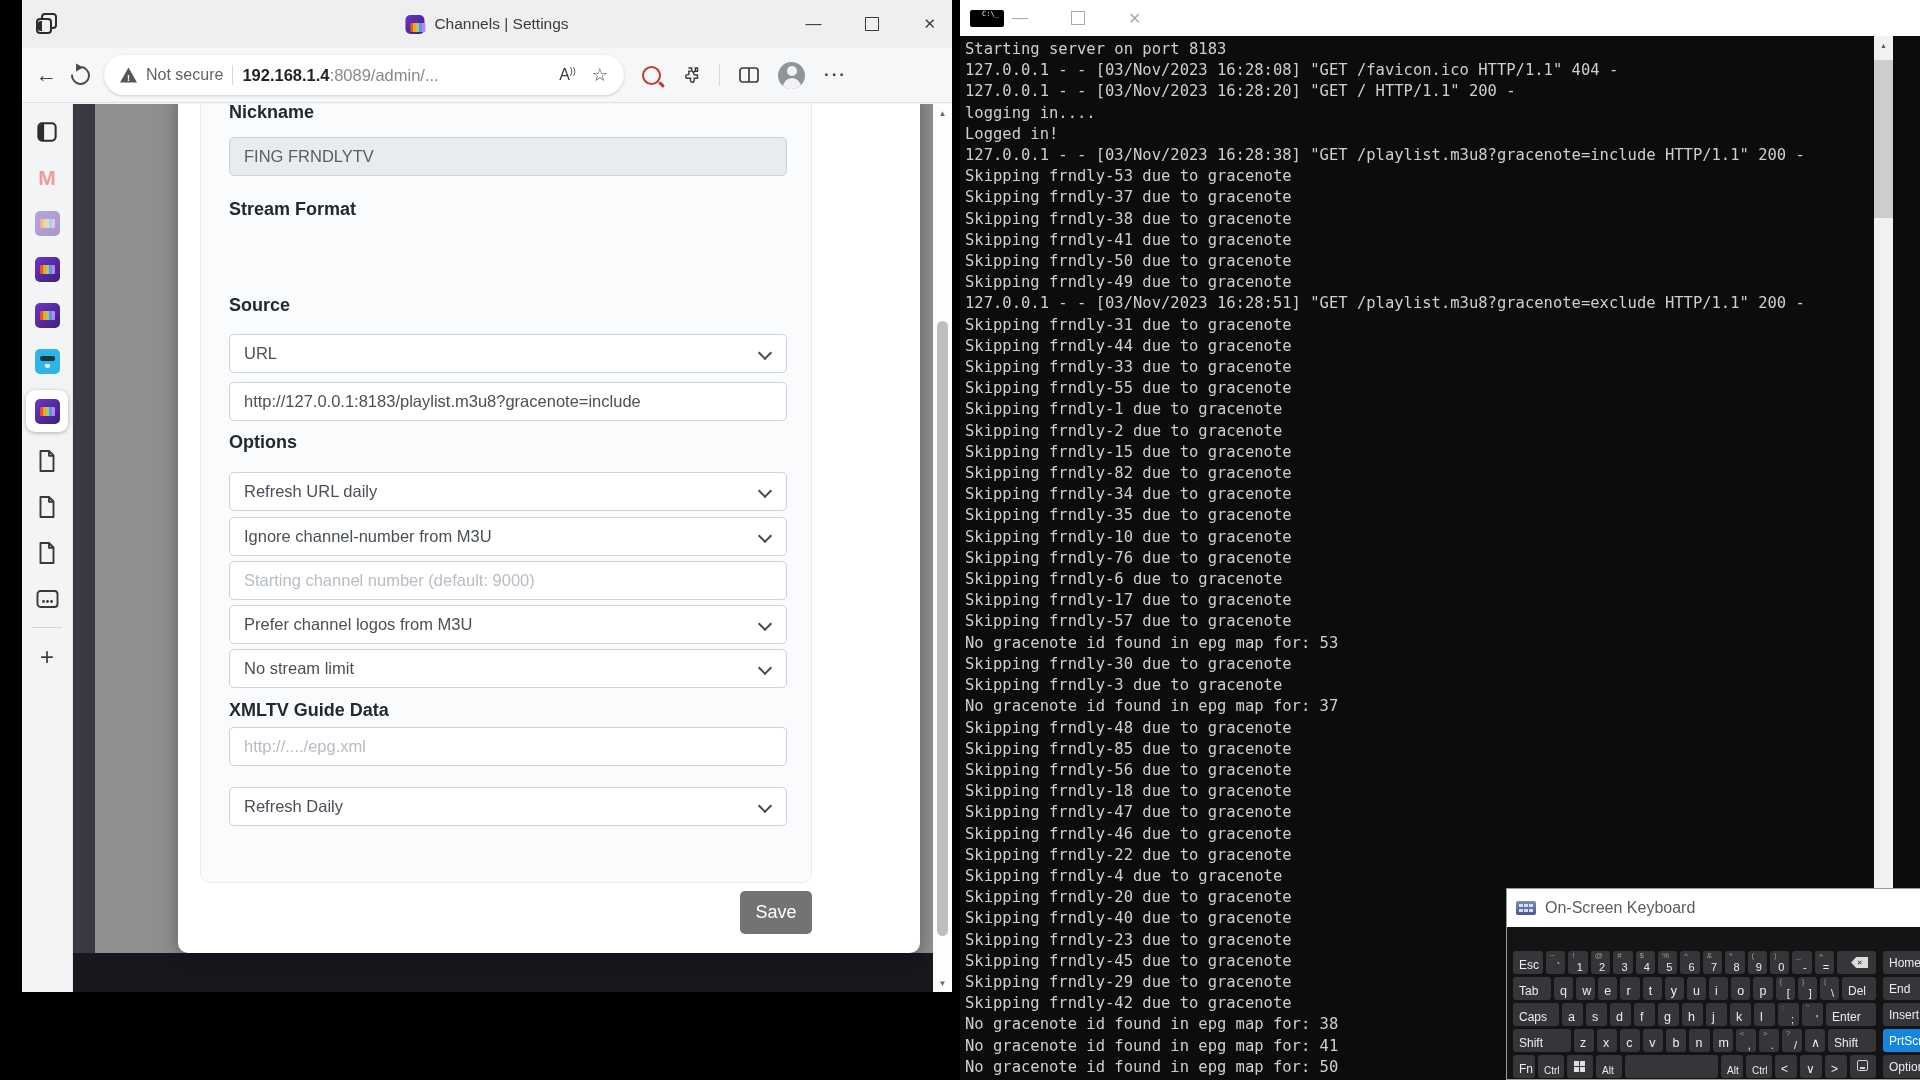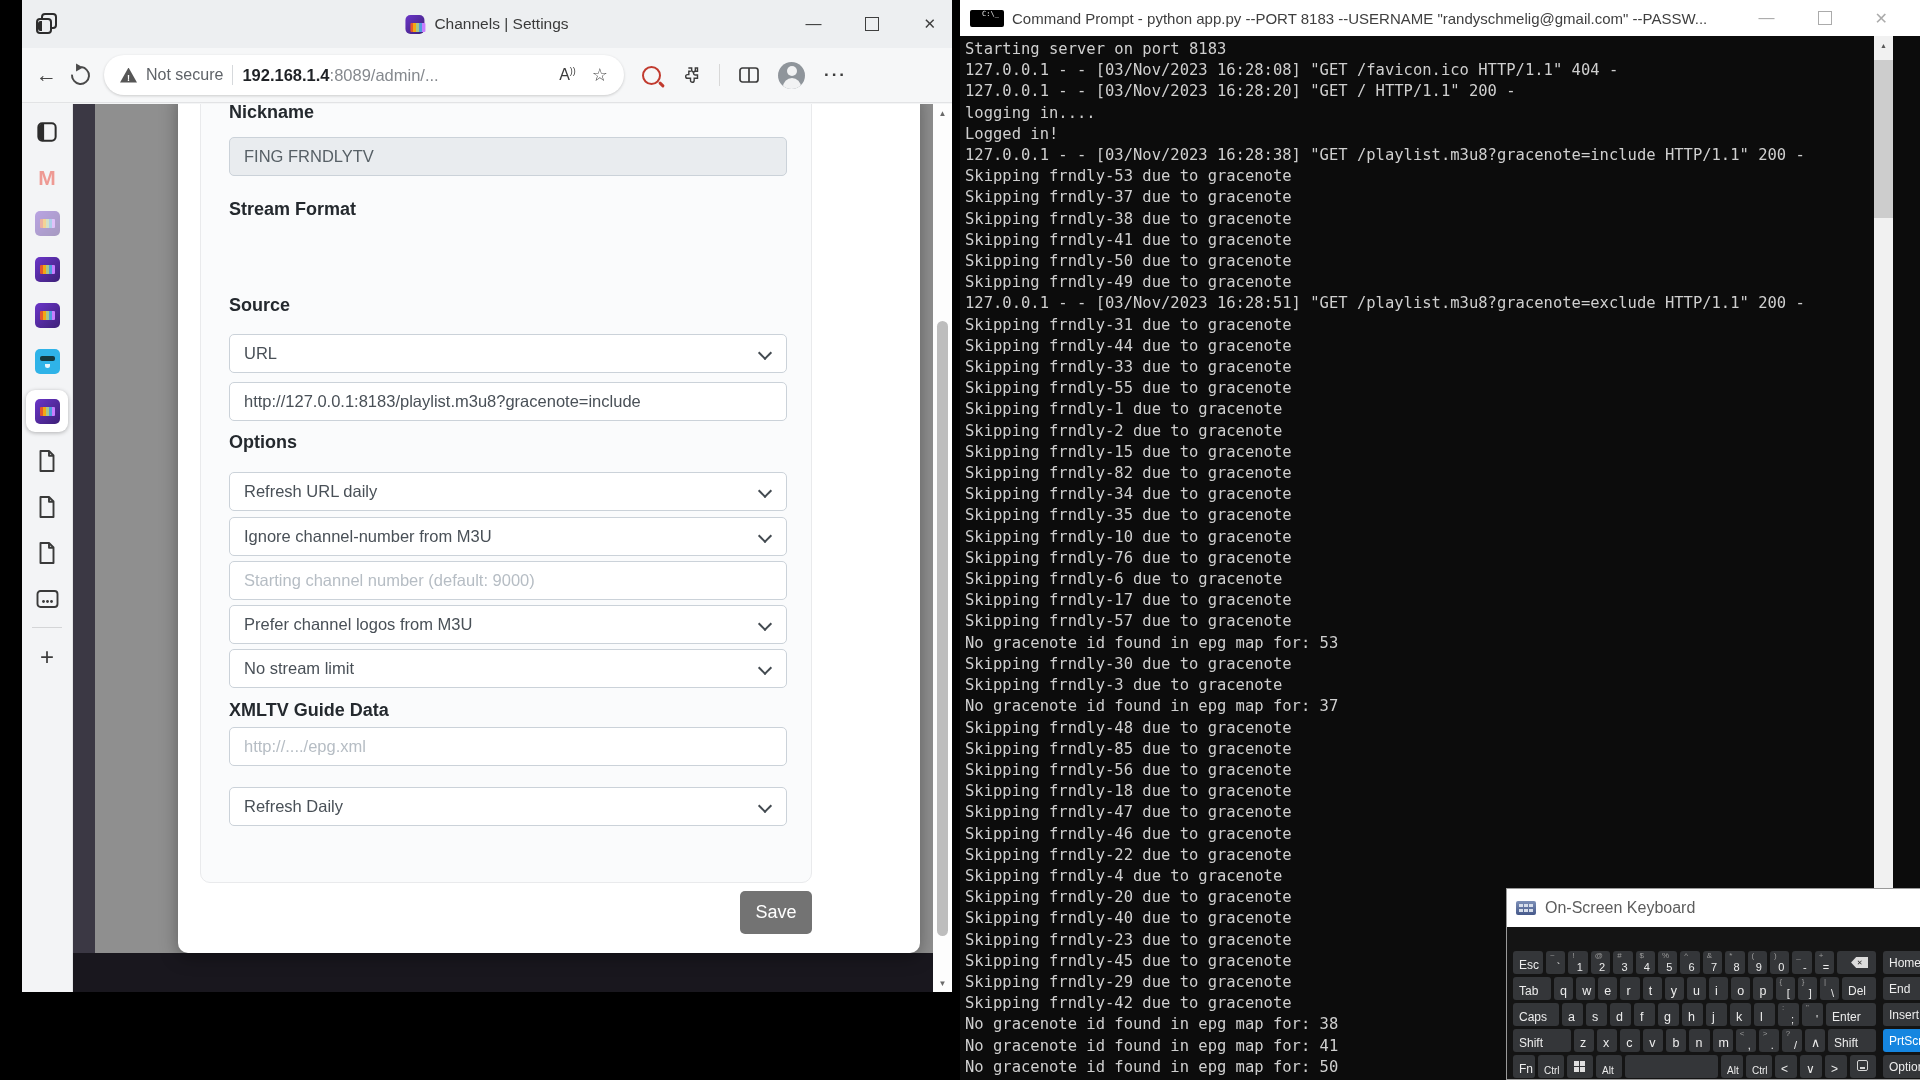--- a/index.html
+++ b/index.html
@@ -336,21 +336,20 @@
         <div class="pg-thumb"></div>
         <div class="pg-arrow" style="bottom:0;">▼</div>
       </div>
     </div>
   </div>
 </div>
 
 <div class="abs terminal">
   <div class="t-title">
     <span class="cmd-ico">C:\_</span>
-    <span class="t-title-text">Command Prompt - python  app.py --PORT 8183 --USERNAME "randyschmelig@gmail.com" --PASSW...</span>
     <span class="t-ctl">
       <span>—</span>
       <span class="wc-max"></span>
       <span>✕</span>
     </span>
   </div>
   <div class="t-body" id="term-body"><div class="t-line">Starting server on port 8183</div><div class="t-line">127.0.0.1 - - [03/Nov/2023 16:28:08] "GET /favicon.ico HTTP/1.1" 404 -</div><div class="t-line">127.0.0.1 - - [03/Nov/2023 16:28:20] "GET / HTTP/1.1" 200 -</div><div class="t-line">logging in....</div><div class="t-line">Logged in!</div><div class="t-line">127.0.0.1 - - [03/Nov/2023 16:28:38] "GET /playlist.m3u8?gracenote=include HTTP/1.1" 200 -</div><div class="t-line">Skipping frndly-53 due to gracenote</div><div class="t-line">Skipping frndly-37 due to gracenote</div><div class="t-line">Skipping frndly-38 due to gracenote</div><div class="t-line">Skipping frndly-41 due to gracenote</div><div class="t-line">Skipping frndly-50 due to gracenote</div><div class="t-line">Skipping frndly-49 due to gracenote</div><div class="t-line">127.0.0.1 - - [03/Nov/2023 16:28:51] "GET /playlist.m3u8?gracenote=exclude HTTP/1.1" 200 -</div><div class="t-line">Skipping frndly-31 due to gracenote</div><div class="t-line">Skipping frndly-44 due to gracenote</div><div class="t-line">Skipping frndly-33 due to gracenote</div><div class="t-line">Skipping frndly-55 due to gracenote</div><div class="t-line">Skipping frndly-1 due to gracenote</div><div class="t-line">Skipping frndly-2 due to gracenote</div><div class="t-line">Skipping frndly-15 due to gracenote</div><div class="t-line">Skipping frndly-82 due to gracenote</div><div class="t-line">Skipping frndly-34 due to gracenote</div><div class="t-line">Skipping frndly-35 due to gracenote</div><div class="t-line">Skipping frndly-10 due to gracenote</div><div class="t-line">Skipping frndly-76 due to gracenote</div><div class="t-line">Skipping frndly-6 due to gracenote</div><div class="t-line">Skipping frndly-17 due to gracenote</div><div class="t-line">Skipping frndly-57 due to gracenote</div><div class="t-line">No gracenote id found in epg map for: 53</div><div class="t-line">Skipping frndly-30 due to gracenote</div><div class="t-line">Skipping frndly-3 due to gracenote</div><div class="t-line">No gracenote id found in epg map for: 37</div><div class="t-line">Skipping frndly-48 due to gracenote</div><div class="t-line">Skipping frndly-85 due to gracenote</div><div class="t-line">Skipping frndly-56 due to gracenote</div><div class="t-line">Skipping frndly-18 due to gracenote</div><div class="t-line">Skipping frndly-47 due to gracenote</div><div class="t-line">Skipping frndly-46 due to gracenote</div><div class="t-line">Skipping frndly-22 due to gracenote</div><div class="t-line">Skipping frndly-4 due to gracenote</div><div class="t-line">Skipping frndly-20 due to gracenote</div><div class="t-line">Skipping frndly-40 due to gracenote</div><div class="t-line">Skipping frndly-23 due to gracenote</div><div class="t-line">Skipping frndly-45 due to gracenote</div><div class="t-line">Skipping frndly-29 due to gracenote</div><div class="t-line">Skipping frndly-42 due to gracenote</div><div class="t-line">No gracenote id found in epg map for: 38</div><div class="t-line">No gracenote id found in epg map for: 41</div><div class="t-line">No gracenote id found in epg map for: 50</div></div>
   <div class="t-scroll">
     <div class="t-up">▲</div>
     <div class="t-thumb"></div>

